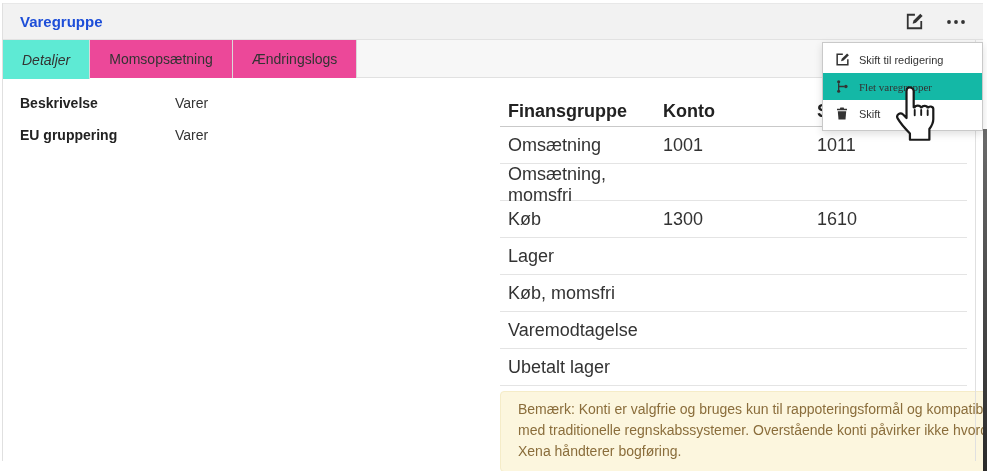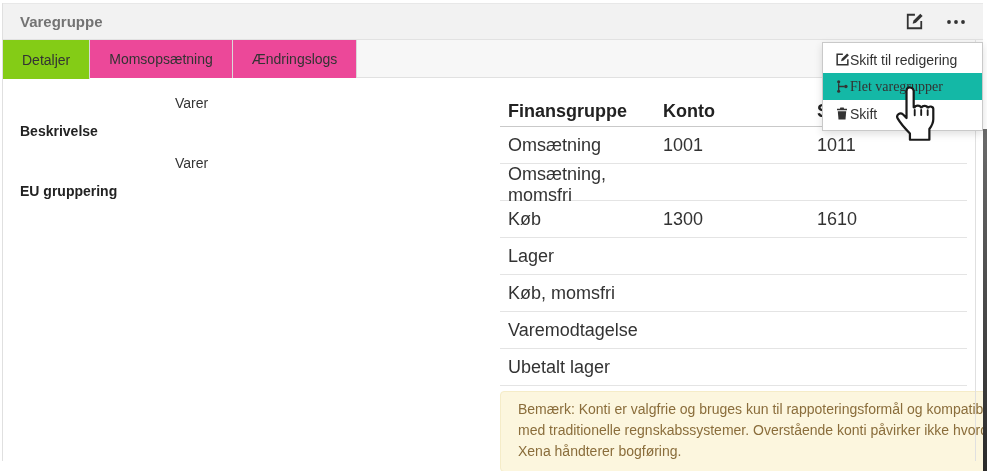--- a/index.html
+++ b/index.html
@@ -12,56 +12,56 @@
                background:linear-gradient(#6b6b6b,#2a2a2a); }
 
   
   .border-left  { position:absolute; left:2px; top:3px; bottom:10px; width:1px; background:#e0e0e0; }
   .border-right { position:absolute; left:975px; top:40px; bottom:10px; width:1px; background:#e0e0e0; }
 
   
   .panel-header { position:absolute; left:3px; top:3px; right:4px; height:37px;
                   background:#f2f2f2; border-top:1px solid #e8e8e8; border-bottom:1px solid #e2e2e2;
                   display:flex; align-items:center; }
-  .panel-title { font-size:15px; font-weight:bold; color:#737373; padding-left:17px; }
+  .panel-title { font-size:15px; font-weight:bold; color:#1d4ed8; padding-left:17px; }
   .header-actions { margin-left:auto; display:flex; align-items:center; gap:20px; padding-right:16px; }
   .icon-btn { width:22px; height:22px; display:flex; align-items:center; justify-content:center; cursor:pointer; }
 
   
   .tabstrip { position:absolute; left:3px; top:40px; right:4px; height:38px;
               background:#f7f7f7; border-bottom:1px solid #e1e1e1; display:flex; }
   .tab { height:38px; display:flex; align-items:center; padding:0 19px;
          font-size:14px; color:#333; background:#ec4899; border-right:1px solid #d9d9d9; cursor:pointer; }
-  .tab.active { background:#84cc16; height:39px; border-bottom:0; position:relative; z-index:3; }
+  .tab.active { background:#5eead4; height:39px; border-bottom:0; position:relative; z-index:3;font-style:italic; }
 
   
   .details { position:absolute; left:20px; top:95px; width:430px; }
   .field-row { display:flex; margin-bottom:16px; font-size:14px; }
-  .field-label { width:155px; font-weight:bold; color:#222;margin-top:28px; }
+  .field-label { width:155px; font-weight:bold; color:#222; }
   .field-value { color:#333; }
 
   
   .acct-table { position:absolute; left:500px; top:95px; width:467px; font-size:18px; }
   .acct-head, .acct-row { display:grid; grid-template-columns:155px 154px 1fr; }
   .acct-head { height:32px; align-items:start; border-bottom:1px solid #c9c9c9; font-weight:bold; color:#222; }
   .acct-head > div { padding:6px 0 0 8px; }
   .acct-row { height:37px; align-items:center; border-bottom:1px solid #e4e4e4; color:#333; }
   .acct-row > div { padding-left:8px; }
 
   
   .note-box { position:absolute; left:500px; top:391px; width:532px;
               background:#fcf6de; border:1px solid #f5ecc8; border-radius:4px;
               color:#8a6d3b; font-size:14px; line-height:21px; padding:7px 16px 9px 17px; }
 
   
   .menu { position:absolute; left:822px; top:42px; width:161px; background:#fff;
           border:1px solid #c9c9c9; box-shadow:0 3px 8px rgba(0,0,0,.13);
           padding:3px 0; z-index:20; }
-  .menu-item { height:27px; display:flex; align-items:center; padding-left:11px;
-               font-size:14px; color:#333; cursor:pointer; white-space:nowrap; }
+  .menu-item { height:27px; display:flex; align-items:center; gap:9px; padding-left:11px;
+               font-size:11px; color:#333; cursor:pointer; white-space:nowrap; }
   .menu-item.hovered { background:#14b8a6;font-family:Liberation Serif, serif; }
   .menu-icon { width:16px; height:16px; flex:0 0 16px; display:flex; align-items:center; justify-content:center; }
 
   
   .hand-cursor { position:absolute; left:889px; top:86px; width:48px; height:58px; z-index:30; pointer-events:none; }
 
   svg { display:block; }
 </style>
 </head>
 <body>

